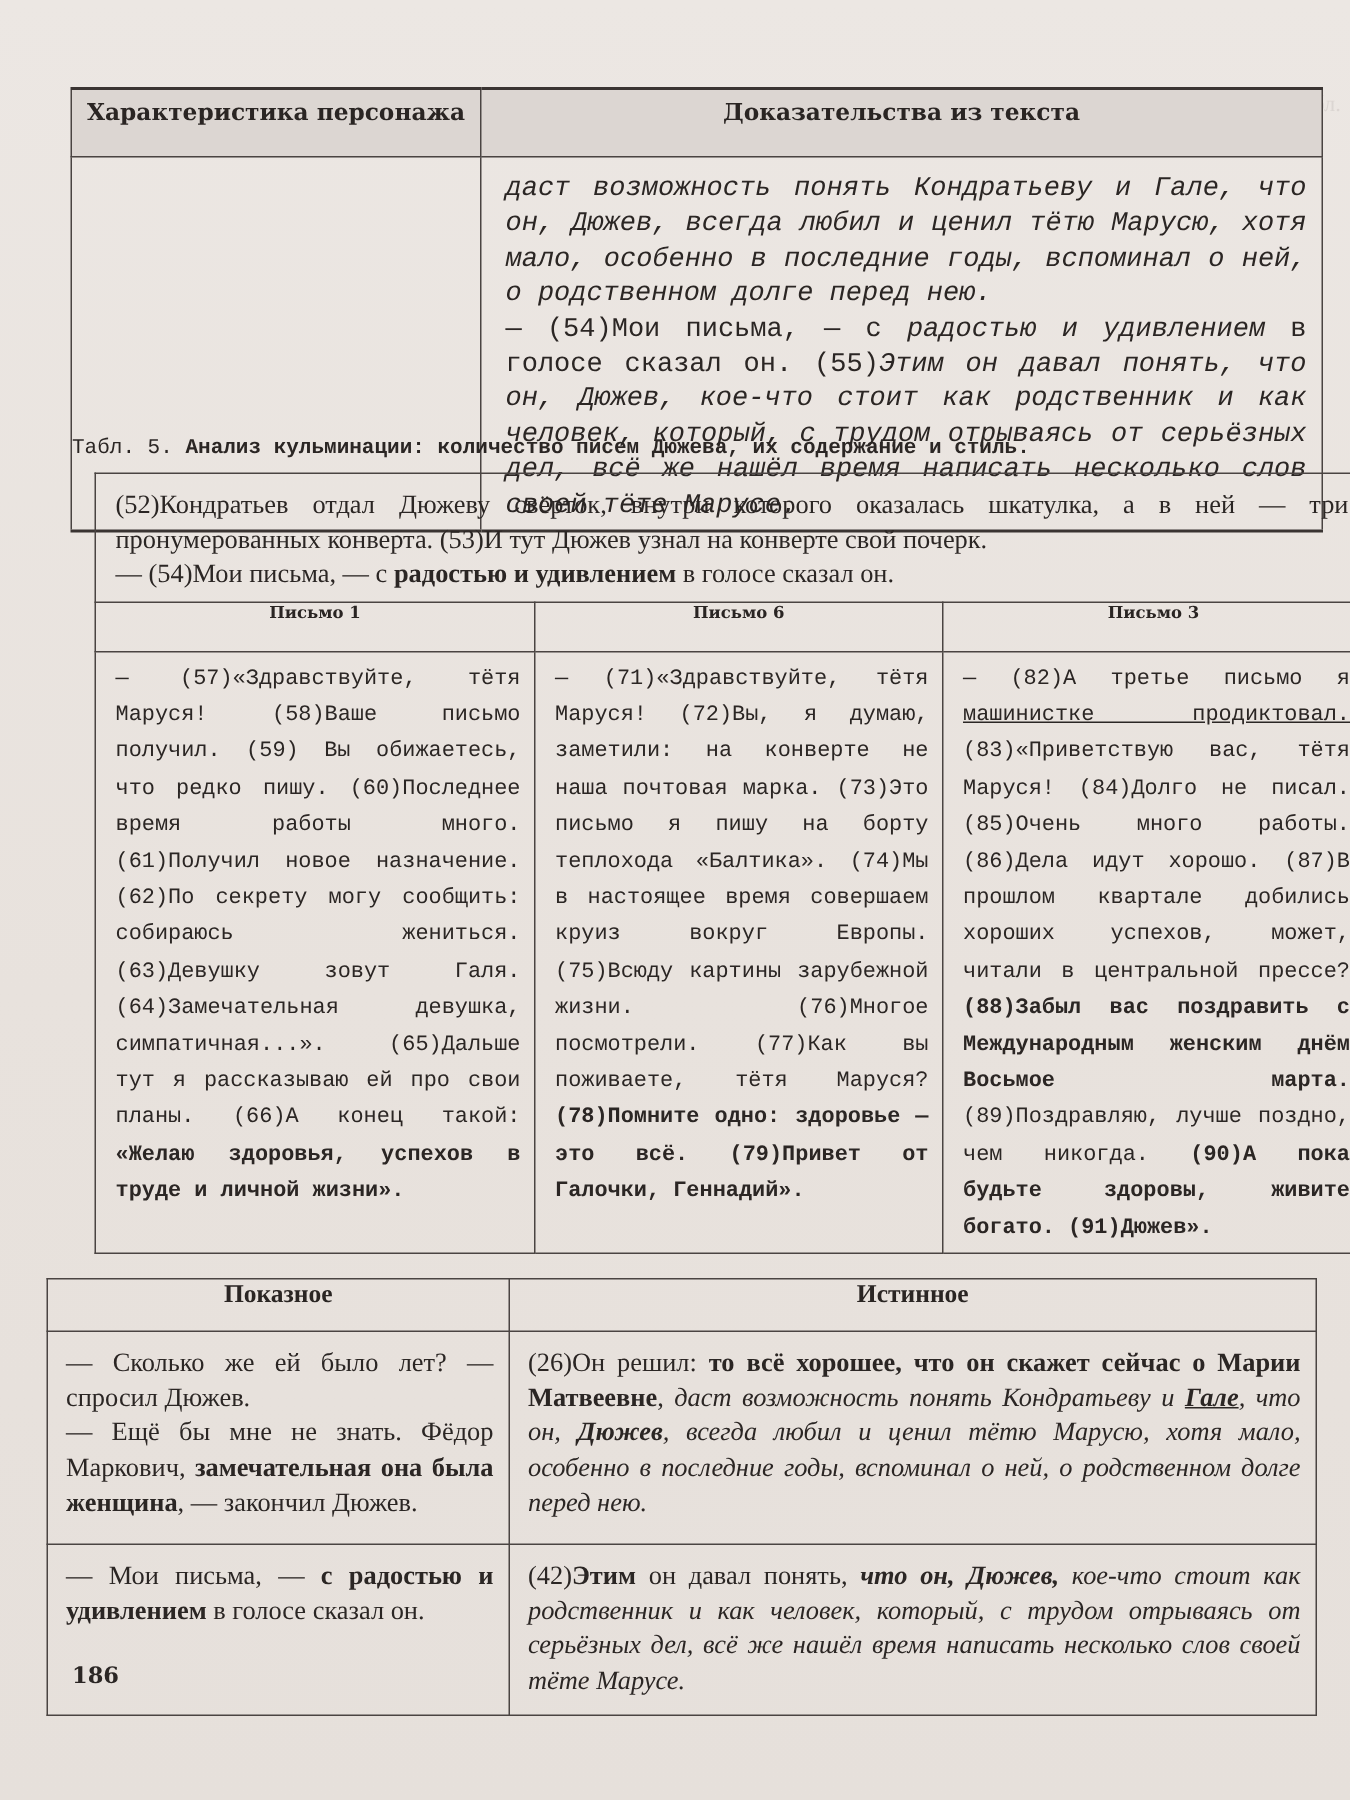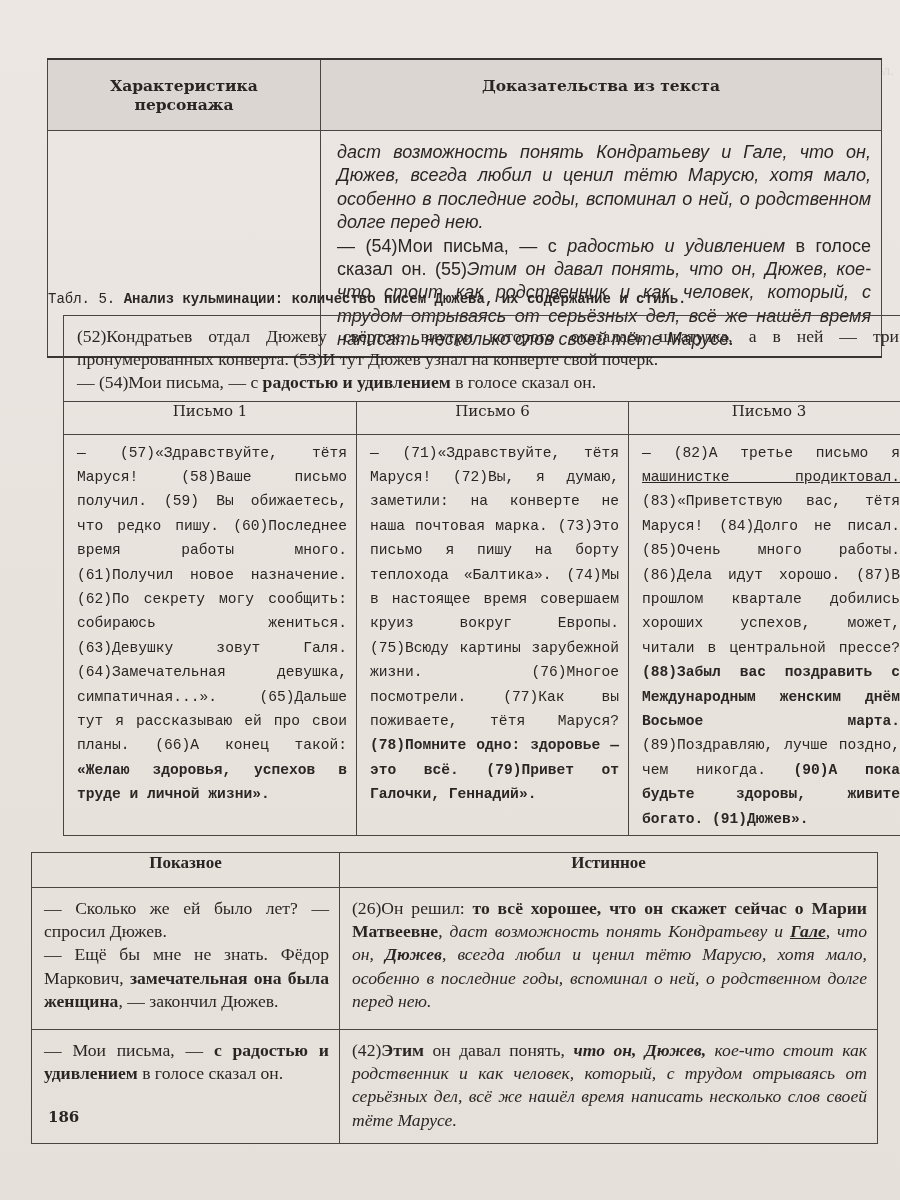--- a/index.html
+++ b/index.html
@@ -14,27 +14,27 @@
     position: absolute; left: 0; top: 0; width: 900px; height: 1200px;
     background: linear-gradient(180deg, #ece7e3 0%, #e8e2dd 55%, #e6e0db 100%);
   }
   table { border-collapse: collapse; table-layout: fixed; }
   td, th { border: 1.5px solid #4a4442; vertical-align: top; }
 
   
   #t1 { position: absolute; left: 47px; top: 58px; width: 835px; }
   #t1 th {
     font-family: "DejaVu Serif", serif; font-weight: bold; font-size: 15.5px;
-    height: 34px; padding: 16px; background: #dcd6d2; color: #2a2523;
+    height: 34px; padding: 5px; background: #dcd6d2; color: #2a2523;
     border-top: 2px solid #3a3432;
     text-align: center;
   }
   #t1 td { height: 182px; border-bottom: 2px solid #3a3432; }
   #t1 .ev {
-    font-family: Liberation Sans, sans-serif; font-size: 18px; line-height: 23.4px;
+    font-family: Liberation Mono, monospace; font-size: 18px; line-height: 23.4px;
     padding: 10px 10px 4px 16px; text-align: justify;
   }
 
   .caption {
     position: absolute; left: 48px;
     font-family: Liberation Mono, monospace; font-size: 14px; color: #2b2624;
     white-space: nowrap;
   }
   .caption b { font-weight: bold; }
 
@@ -43,21 +43,21 @@
   #t5 .intro {
     font-family: "Liberation Serif", serif; font-size: 17.6px; line-height: 23.2px;
     padding: 9px 10px 6px 13px; text-align: justify; height: 60px;
   }
   #t5 .quote {
     font-family: "Liberation Serif", serif; font-style: italic; font-weight: bold;
     font-size: 17px; line-height: 23.6px; padding: 7px 10px 2px 13px;
     text-align: justify; height: 56px;
   }
   #t5 th {
-    font-family: "DejaVu Serif", serif; font-weight: normal; font-size: 15px;
+    font-family: "DejaVu Serif", serif; font-weight: bold; font-size: 11px;
     height: 32px; padding: 0; color: #2a2523;
   }
   #t5 .letter {
     font-family: Liberation Mono, monospace; font-size: 14.6px; line-height: 24.4px;
     padding: 6px 9px 4px 13px; text-align: justify; height: 330px;
     hyphens: manual;
   }
 
   
   #t6 { position: absolute; left: 31px; top: 852px; width: 847px; }

